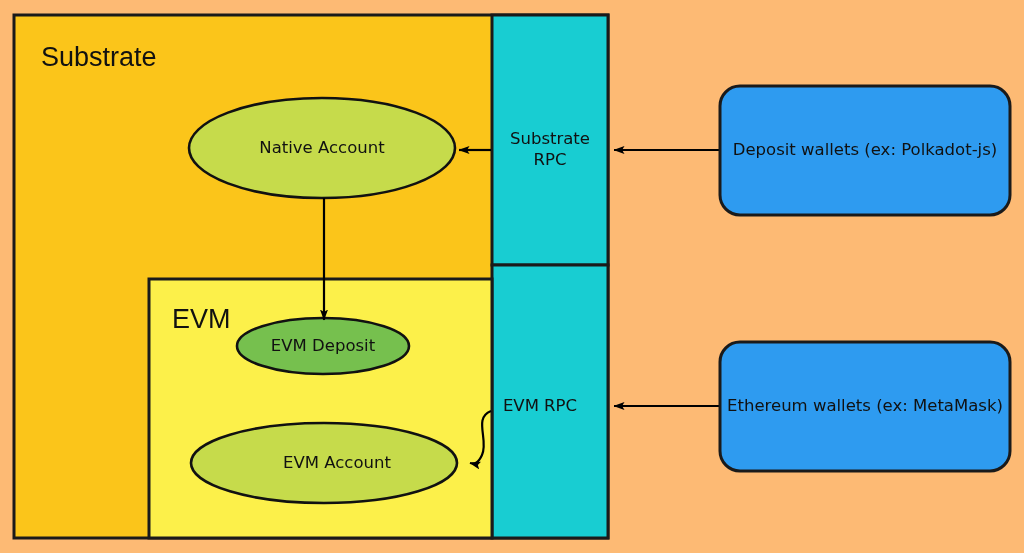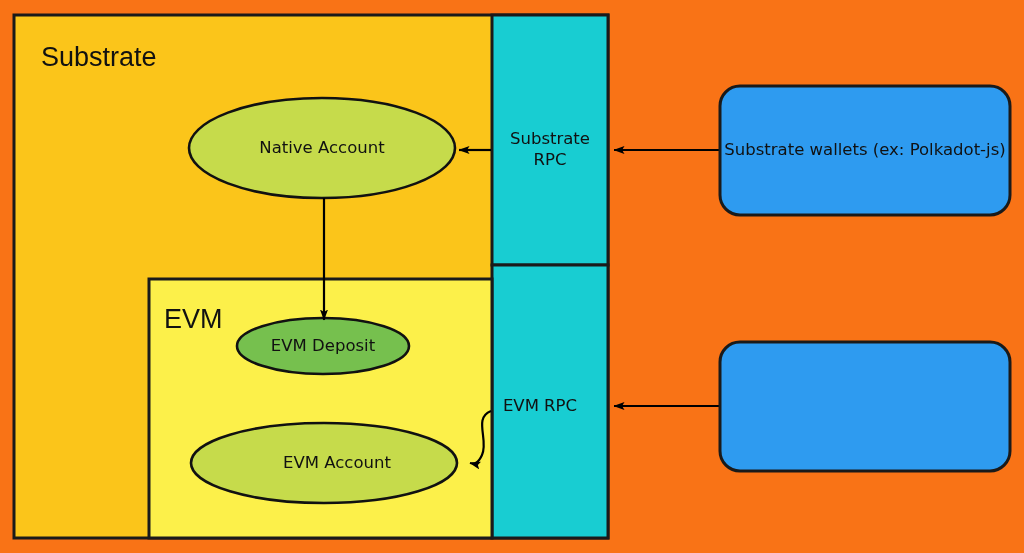--- a/index.html
+++ b/index.html
@@ -4,21 +4,21 @@
 <style>
   html, body {
     margin: 0;
     padding: 0;
     background: #ffffff;
   }
   #canvas {
     position: relative;
     width: 1024px;
     height: 553px;
-    background: #f97316;
+    background: #fdba74;
     overflow: hidden;
     font-family: "DejaVu Sans", sans-serif;
   }
   #svg-layer {
     position: absolute;
     left: 0; top: 0;
     width: 1024px;
     height: 553px;
   }
   .node-label {
@@ -84,31 +84,32 @@
 
     <path d="M491,411 C473,418 489,440 482,455 C478,464 474,464 470,463" fill="none" stroke="#000000" stroke-width="2.2" marker-end="url(#arrowhead)"></path>
 
     <rect x="720" y="86" width="290" height="129" rx="20" ry="20" fill="#2E9BF0" stroke="#1A1A1A" stroke-width="3"></rect>
 
     <rect x="720" y="342" width="290" height="129" rx="20" ry="20" fill="#2E9BF0" stroke="#1A1A1A" stroke-width="3"></rect>
   </svg>
 
   <div class="container-title" style="left:41px; top:44px;">Substrate</div>
 
-  <div class="container-title" style="left:164px; top:306px;">EVM</div>
+  <div class="container-title" style="left:172px; top:306px;">EVM</div>
 
   <div class="node-label rpc-label" style="left:492px; top:120px; width:116px; height:60px; flex-direction:column;">
     <span>Substrate</span>
     <span>RPC</span>
   </div>
 
   <div class="node-label rpc-label" style="left:492px; top:386px; width:96px; height:40px;">EVM RPC</div>
 
   <div class="node-label ellipse-label" style="left:237px; top:326px; width:172px; height:40px;">EVM Deposit</div>
 
   <div class="node-label ellipse-label" style="left:189px; top:128px; width:266px; height:40px;">Native Account</div>
 
   <div class="node-label ellipse-label" style="left:204px; top:443px; width:266px; height:40px;">EVM Account</div>
 
-  <div class="node-label wallet-label" style="left:722px; top:130px; width:286px; height:40px;">Substrate wallets (ex: Polkadot-js)</div>
+  <div class="node-label wallet-label" style="left:722px; top:130px; width:286px; height:40px;">Deposit wallets (ex: Polkadot-js)</div>
 
+  <div class="node-label wallet-label" style="left:722px; top:386px; width:286px; height:40px;">Ethereum wallets (ex: MetaMask)</div>
 
 </div>
 
 </body></html>

